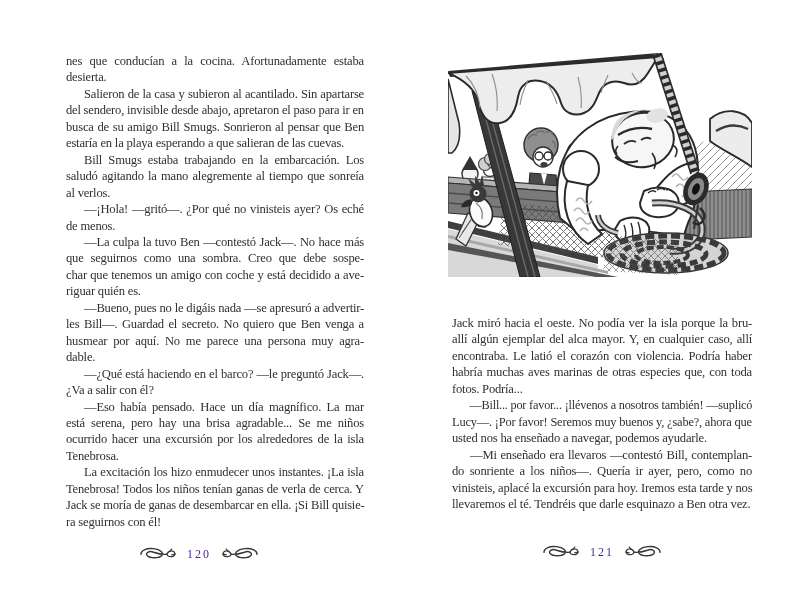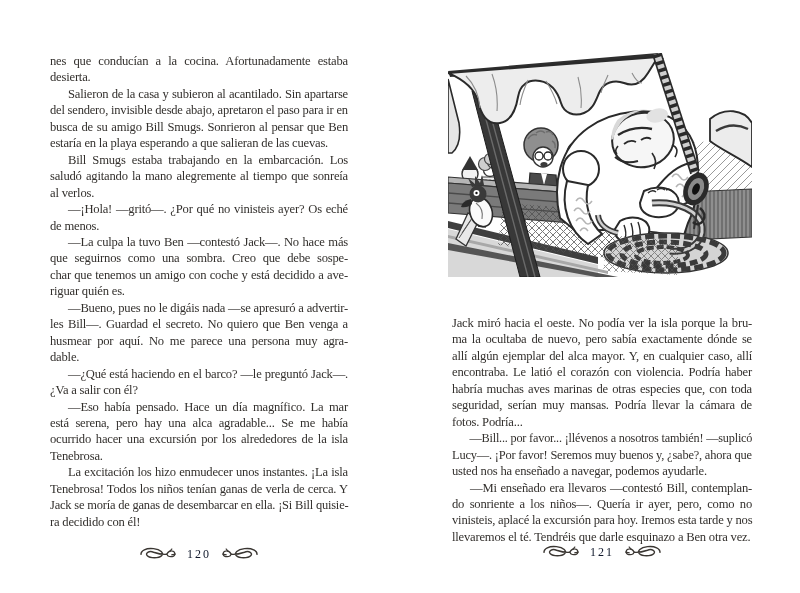--- a/index.html
+++ b/index.html
@@ -4,28 +4,28 @@
 <style>
   html,body{margin:0;padding:0;background:#ffffff;}
   .spread{
     position:relative;width:800px;height:593px;background:#ffffff;overflow:hidden;
     font-family:"Liberation Serif", serif;color:#33302d;
   }
   .textcol{position:absolute;font-size:12.6px;line-height:16.45px;letter-spacing:-0.2px;}
   .line{white-space:nowrap;text-align:justify;text-align-last:justify;transform-origin:0 50%;}
   .line.end{text-align-last:left;}
   .line.indent{text-indent:18px;}
-  #left-col{left:50px;top:53px;width:298px;}
+  #left-col{left:66px;top:53px;width:298px;}
   #right-col{left:452px;top:296px;width:300px;margin-top:19px;}
   .illustration{position:absolute;left:448px;top:53px;width:304px;height:224px;}
   .illustration svg{display:block;width:100%;height:100%;}
   .pagenum-row{position:absolute;display:flex;align-items:center;justify-content:center;gap:9px;}
   #left-pn{left:50px;top:546px;width:298px;}
   #right-pn{left:452px;top:544px;width:300px;}
-  .pn{font-size:12px;letter-spacing:2px;color:#0f172a;}
+  .pn{font-size:12px;letter-spacing:2px;color:#4c1d95;}
   .flourish{width:40px;height:16px;}
   .flourish.mirror{transform:scaleX(-1);}
 </style>
 </head>
 <body>
 
 <div class="spread">
 
   <div class="textcol" id="left-col">
       <div class="line">nes que conducían a la cocina. Afortunadamente estaba</div>
@@ -43,27 +43,27 @@
       <div class="line">que seguirnos como una sombra. Creo que debe sospe-</div>
       <div class="line">char que tenemos un amigo con coche y está decidido a ave-</div>
       <div class="line end">riguar quién es.</div>
       <div class="line indent">—Bueno, pues no le digáis nada —se apresuró a advertir-</div>
       <div class="line">les Bill—. Guardad el secreto. No quiero que Ben venga a</div>
       <div class="line">husmear por aquí. No me parece una persona muy agra-</div>
       <div class="line end">dable.</div>
       <div class="line indent">—¿Qué está haciendo en el barco? —le preguntó Jack—.</div>
       <div class="line end">¿Va a salir con él?</div>
       <div class="line indent">—Eso había pensado. Hace un día magnífico. La mar</div>
-      <div class="line">está serena, pero hay una alca agradable... Se me había</div>
+      <div class="line">está serena, pero hay una brisa agradable... Se me niños</div>
       <div class="line">ocurrido hacer una excursión por los alrededores de la isla</div>
       <div class="line end">Tenebrosa.</div>
       <div class="line indent">La excitación los hizo enmudecer unos instantes. ¡La isla</div>
       <div class="line">Tenebrosa! Todos los niños tenían ganas de verla de cerca. Y</div>
       <div class="line" style="transform: scaleX(0.990033);">Jack se moría de ganas de desembarcar en ella. ¡Si Bill quisie-</div>
-      <div class="line end">ra decidido con él!</div>
+      <div class="line end">ra seguirnos con él!</div>
     </div>
 
   <div class="pagenum-row" id="left-pn">
     <svg class="flourish" viewBox="0 0 44 18">
       <path d="M3,10 C2,5 9,2 17,3 C25,4 29,8 26,11 C23,14 13,14 10,11 C7,8 12,5 17,7 C23,9 29,10 34,9" fill="none" stroke="#3a3632" stroke-width="1.6"></path>
       <path d="M32,9 C35,4 41,5 41,9 C41,12 36,13 33,11 Z" fill="#ffffff" stroke="#3a3632" stroke-width="1.4"></path>
       <path d="M35,6 l3,-3 M37,10 l5,-1" fill="none" stroke="#3a3632" stroke-width="1.2"></path>
     </svg>
     <span class="pn">120</span>
     <svg class="flourish mirror" viewBox="0 0 44 18">
@@ -237,25 +237,23 @@
         <ellipse cx="248" cy="136" rx="12" ry="17" fill="#2a2a2a"></ellipse>
         <ellipse cx="248" cy="136" rx="7.5" ry="11.5" fill="#8a8a8a"></ellipse>
         <ellipse cx="248" cy="136" rx="3.5" ry="6" fill="#111111"></ellipse>
       </g>
       <path d="M252,155 q7,6 3,13 q-5,6 -10,1" fill="none" stroke="#2a2a2a" stroke-width="2.5"></path>
     </svg>
   </div>
 
   <div class="textcol" id="right-col">
       <div class="line">Jack miró hacia el oeste. No podía ver la isla porque la bru-</div>
-      <div class="line">ma la ocultaba de nuevo, pero sabía exactamente dónde se</div>
       <div class="line">allí algún ejemplar del alca mayor. Y, en cualquier caso, allí</div>
       <div class="line">encontraba. Le latió el corazón con violencia. Podría haber</div>
       <div class="line">habría muchas aves marinas de otras especies que, con toda</div>
-      <div class="line">seguridad, serían muy mansas. Podría llevar la cámara de</div>
       <div class="line end">fotos. Podría...</div>
       <div class="line indent" style="transform: scaleX(0.970874);">—Bill... por favor... ¡llévenos a nosotros también! —suplicó</div>
       <div class="line" style="transform: scaleX(0.986842);">Lucy—. ¡Por favor! Seremos muy buenos y, ¿sabe?, ahora que</div>
       <div class="line end">usted nos ha enseñado a navegar, podemos ayudarle.</div>
       <div class="line indent">—Mi enseñado era llevaros —contestó Bill, contemplan-</div>
       <div class="line">do sonriente a los niños—. Quería ir ayer, pero, como no</div>
       <div class="line">vinisteis, aplacé la excursión para hoy. Iremos esta tarde y nos</div>
       <div class="line end">llevaremos el té. Tendréis que darle esquinazo a Ben otra vez.</div>
     </div>
 

